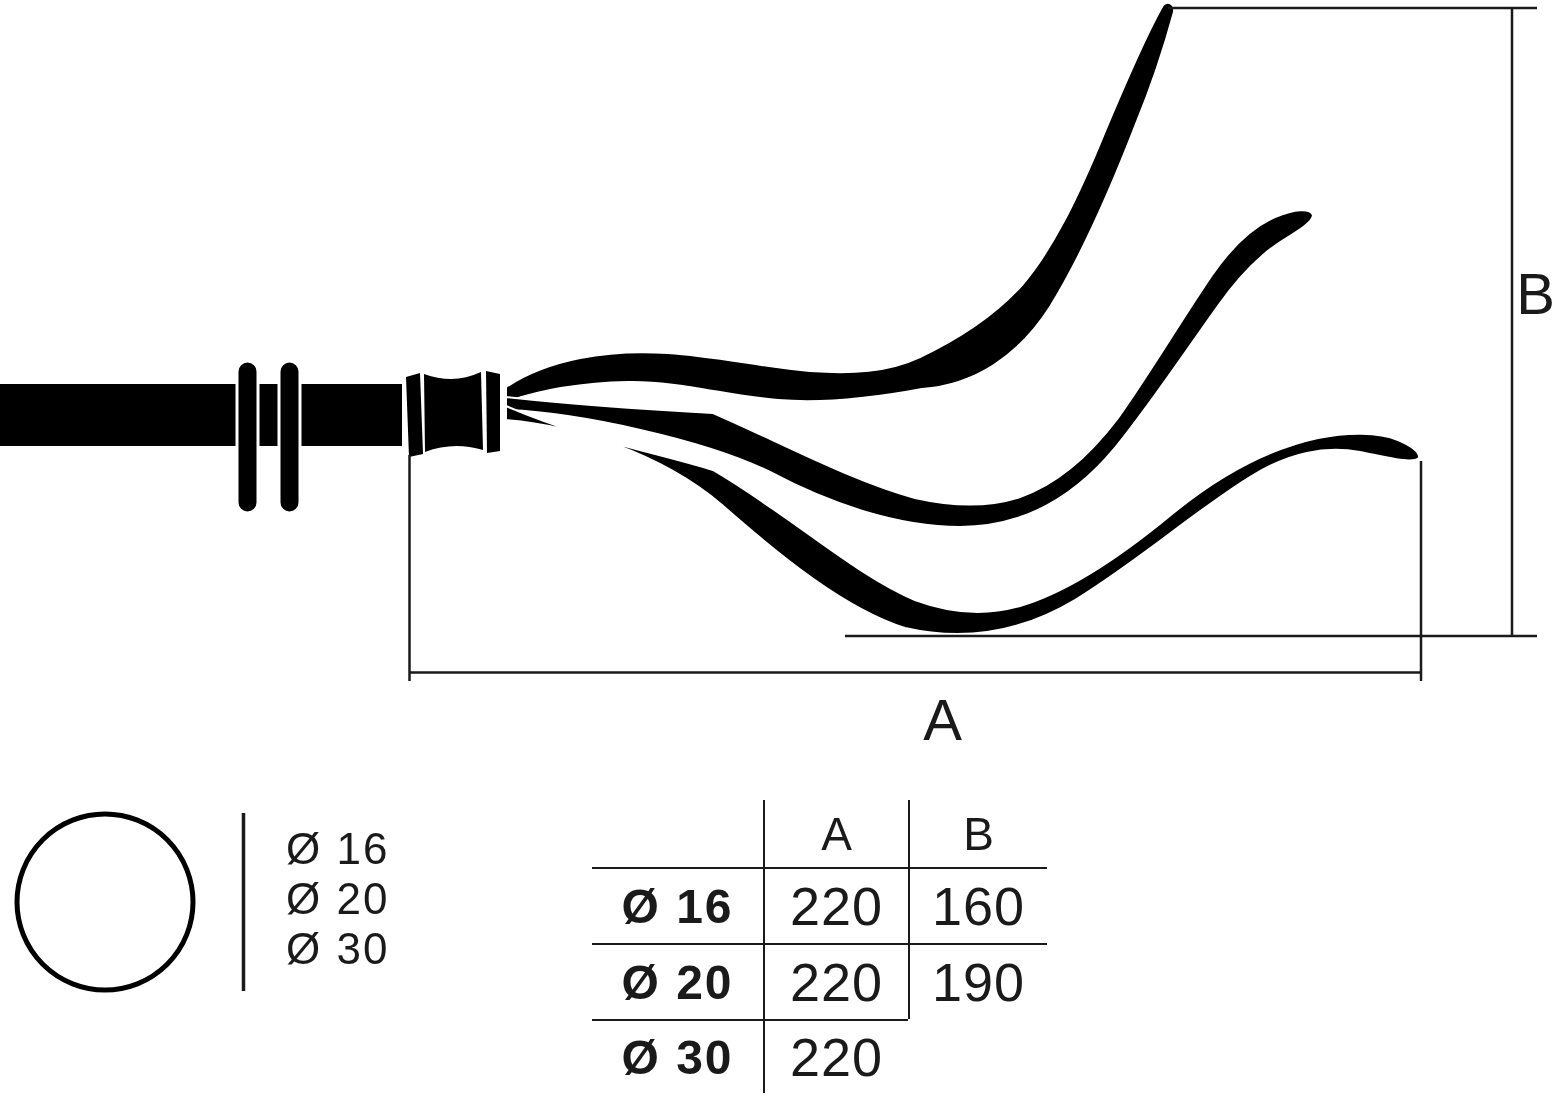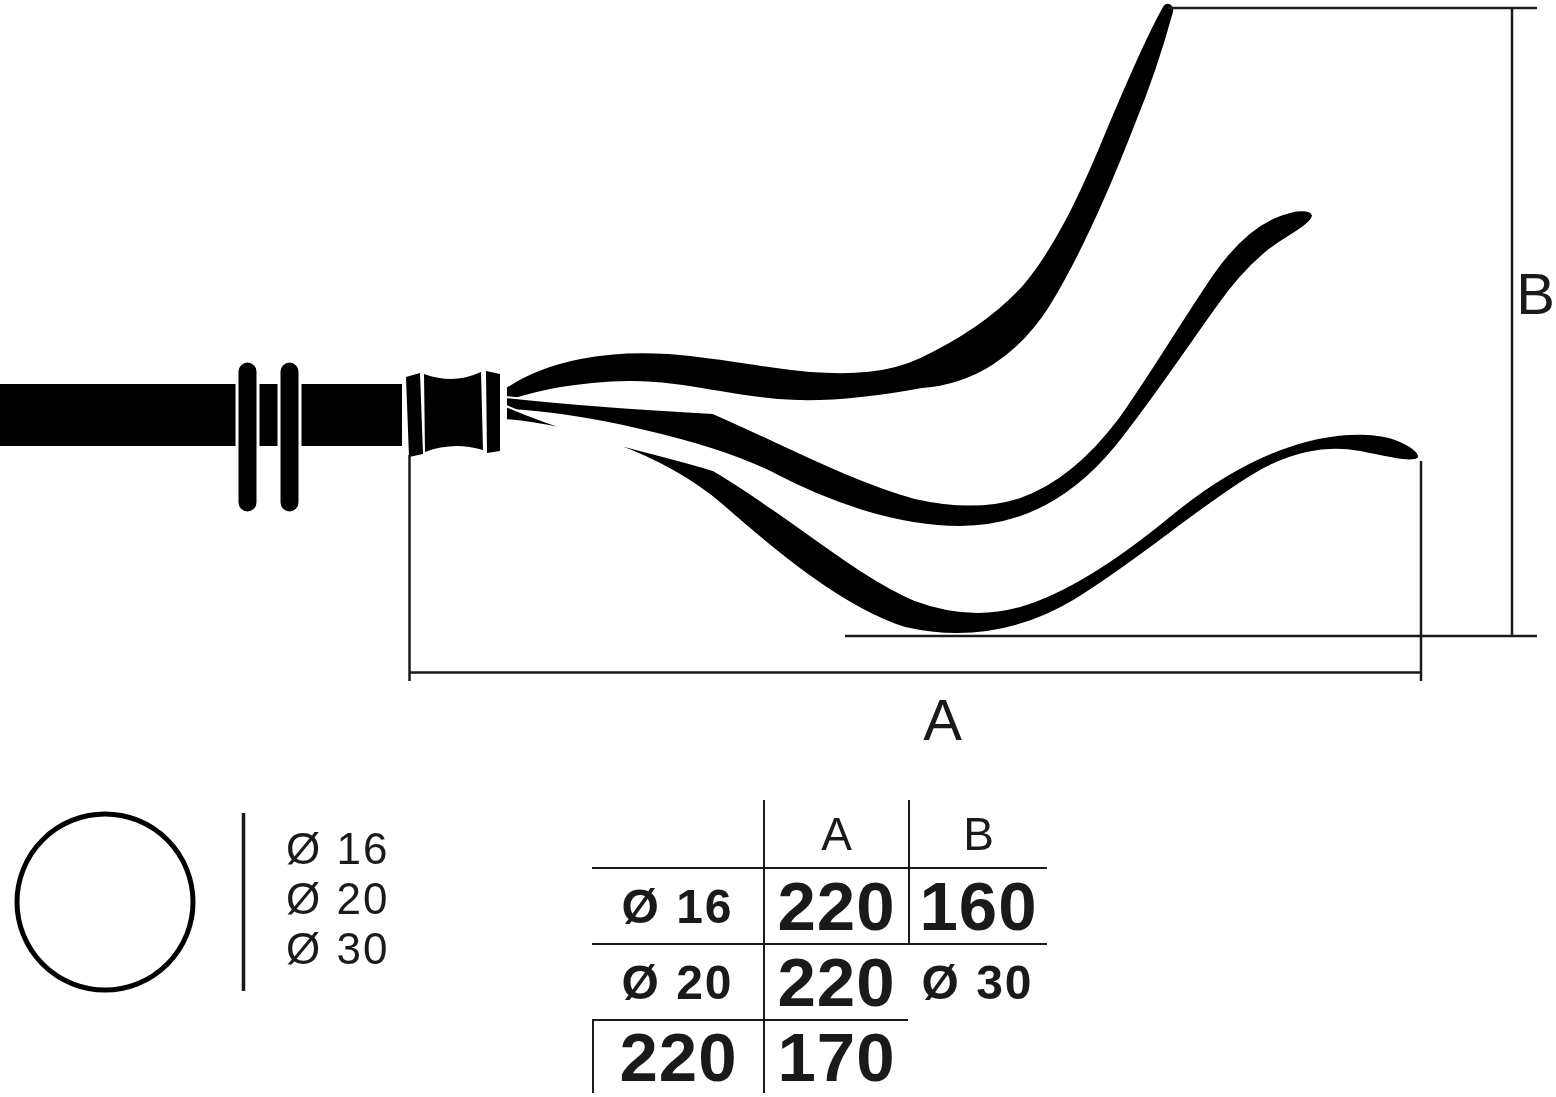--- a/index.html
+++ b/index.html
@@ -38,21 +38,21 @@
     grid-template-rows:67px 76px 76px 74px;
   }
   .cell{
     display:flex;align-items:center;justify-content:center;
     color:#1a1a1a;white-space:nowrap;
   }
   .cell.vline{border-left:2.5px solid #1a1a1a;}
   .cell.hline{border-top:2.5px solid #1a1a1a;}
   .cell.head{font-size:46px;font-weight:400;}
   .cell.dia{font-size:48px;font-weight:700;letter-spacing:2px;}
-  .cell.val{font-size:69px;font-weight:700;letter-spacing:1px;}
+  .cell.val{font-size:54px;font-weight:400;letter-spacing:1px;}
 </style>
 </head>
 <body>
 
 <div class="canvas">
 
   <svg class="drawing-svg" viewBox="0 0 1556 1097" xmlns="http://www.w3.org/2000/svg">
 
     <rect x="0" y="384" width="402" height="62" fill="#000"></rect>
 
@@ -134,19 +134,19 @@
     <div class="cell head"></div>
     <div class="cell head vline">A</div>
     <div class="cell head vline">B</div>
 
     <div class="cell dia hline">Ø 16</div>
     <div class="cell val hline vline">220</div>
     <div class="cell val hline vline">160</div>
 
     <div class="cell dia hline">Ø 20</div>
     <div class="cell val hline vline">220</div>
+    <div class="cell val hline vline">190</div>
 
     <div class="cell dia hline">Ø 30</div>
     <div class="cell val hline vline">220</div>
-    <div class="cell val hline vline">170</div>
   </div>
 
 </div>
 
 </body></html>

